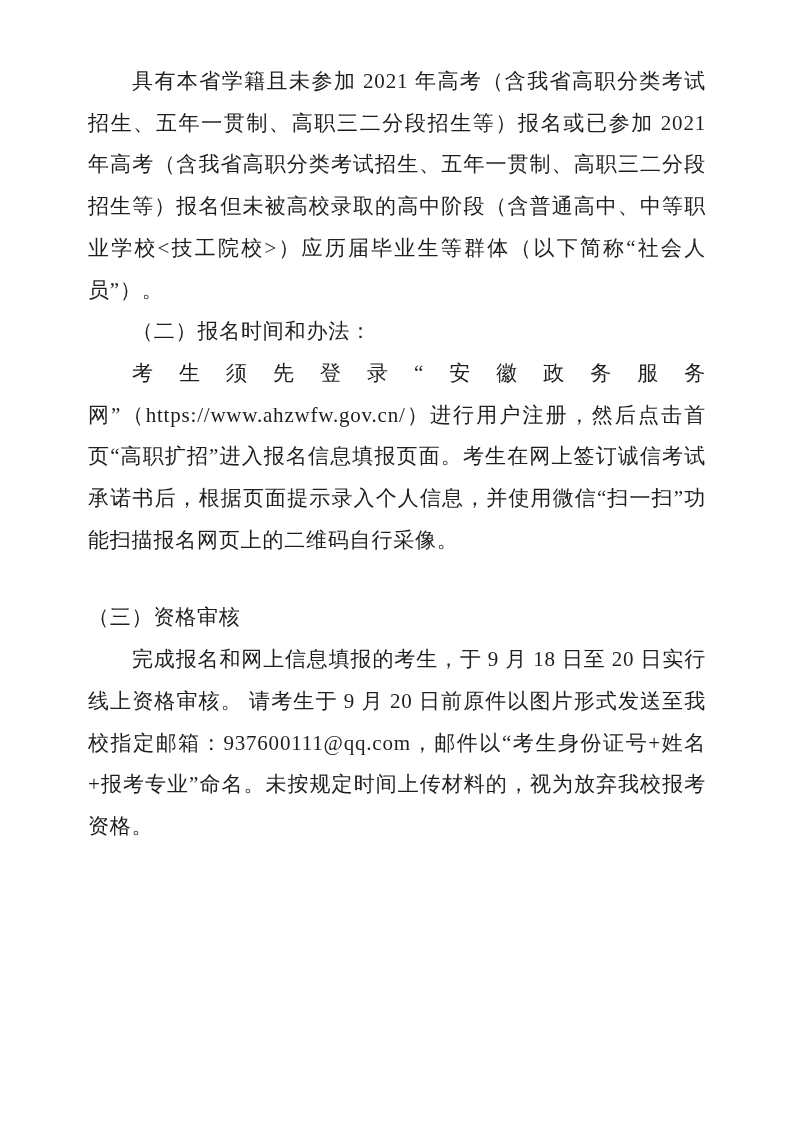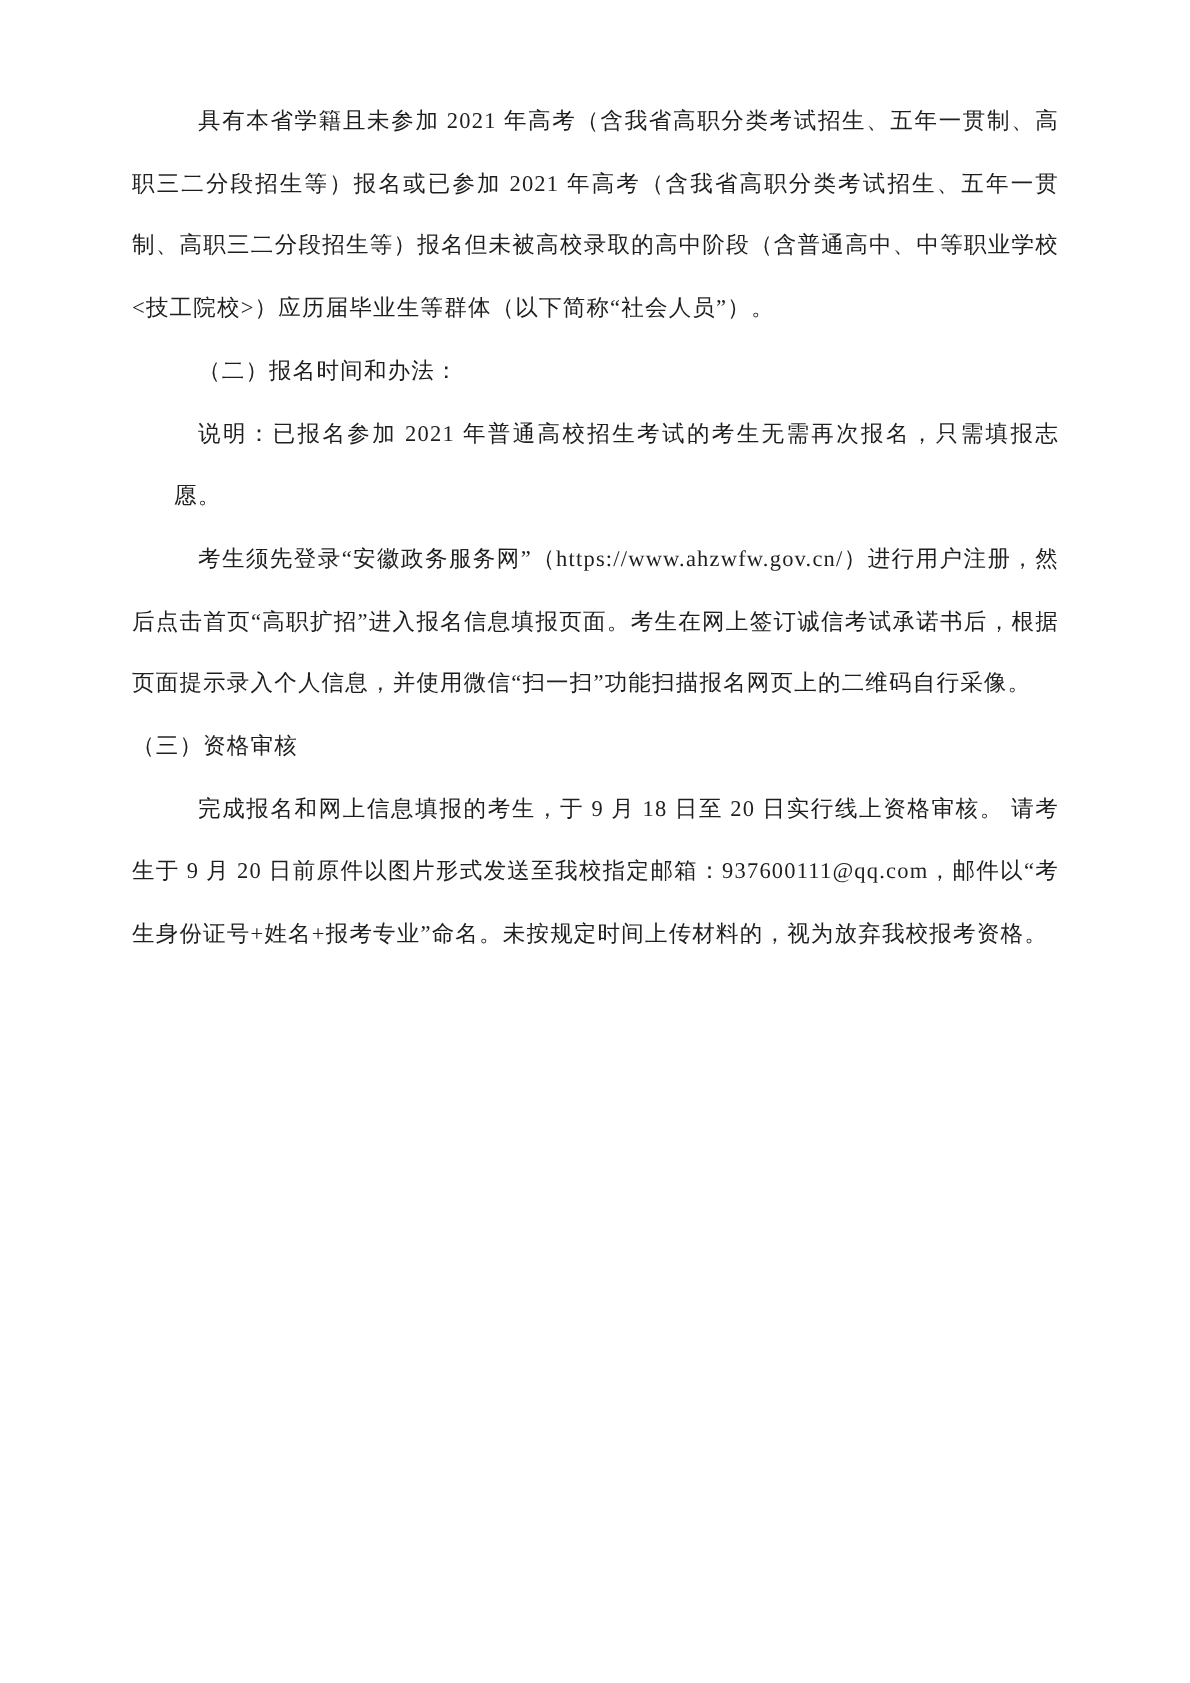--- a/index.html
+++ b/index.html
@@ -18,40 +18,39 @@
   .doc-body {
     position: absolute;
     top: 61px;
     left: 88px;
     width: 618px;
     color: #1e1e1e;
   }
   .doc-body p {
     margin: 0;
     padding: 0;
-    font-size: 15px;
+    font-size: 21px;
     line-height: 41.7px;
     letter-spacing: 0.8px;
     text-align: justify;
     word-break: break-word;
     overflow-wrap: break-word;
   }
   
   p.indent-first { text-indent: 44px; }
   
-  p.indent-none { text-indent: 0; }
+  p.indent-none { text-indent: 0; margin-top: 36px; }
   
   p.indent-hanging { padding-left: 28px; text-indent: 16px; }
 </style>
 </head>
 <body>
 
 <div class="page">
   <div class="doc-body">
     <p class="indent-first">具有本省学籍且未参加 2021 年高考（含我省高职分类考试招生、五年一贯制、高职三二分段招生等）报名或已参加 2021 年高考（含我省高职分类考试招生、五年一贯制、高职三二分段招生等）报名但未被高校录取的高中阶段（含普通高中、中等职业学校&lt;技工院校&gt;）应历届毕业生等群体（以下简称“社会人员”）。</p>
     <p class="indent-first">（二）报名时间和办法：</p>
-    <p class="indent-hanging">说明：已报名参加 2021 年普通高校招生考试的考生无需再次报名，只需填报志愿。</p>
     <p class="indent-first">考生须先登录“安徽政务服务网”（https://www.ahzwfw.gov.cn/）进行用户注册，然后点击首页“高职扩招”进入报名信息填报页面。考生在网上签订诚信考试承诺书后，根据页面提示录入个人信息，并使用微信“扫一扫”功能扫描报名网页上的二维码自行采像。</p>
     <p class="indent-none">（三）资格审核</p>
     <p class="indent-first">完成报名和网上信息填报的考生，于 9 月 18 日至 20 日实行线上资格审核。 请考生于 9 月 20 日前原件以图片形式发送至我校指定邮箱：937600111@qq.com，邮件以“考生身份证号+姓名+报考专业”命名。未按规定时间上传材料的，视为放弃我校报考资格。</p>
 
   </div>
 </div>
 
 </body></html>

